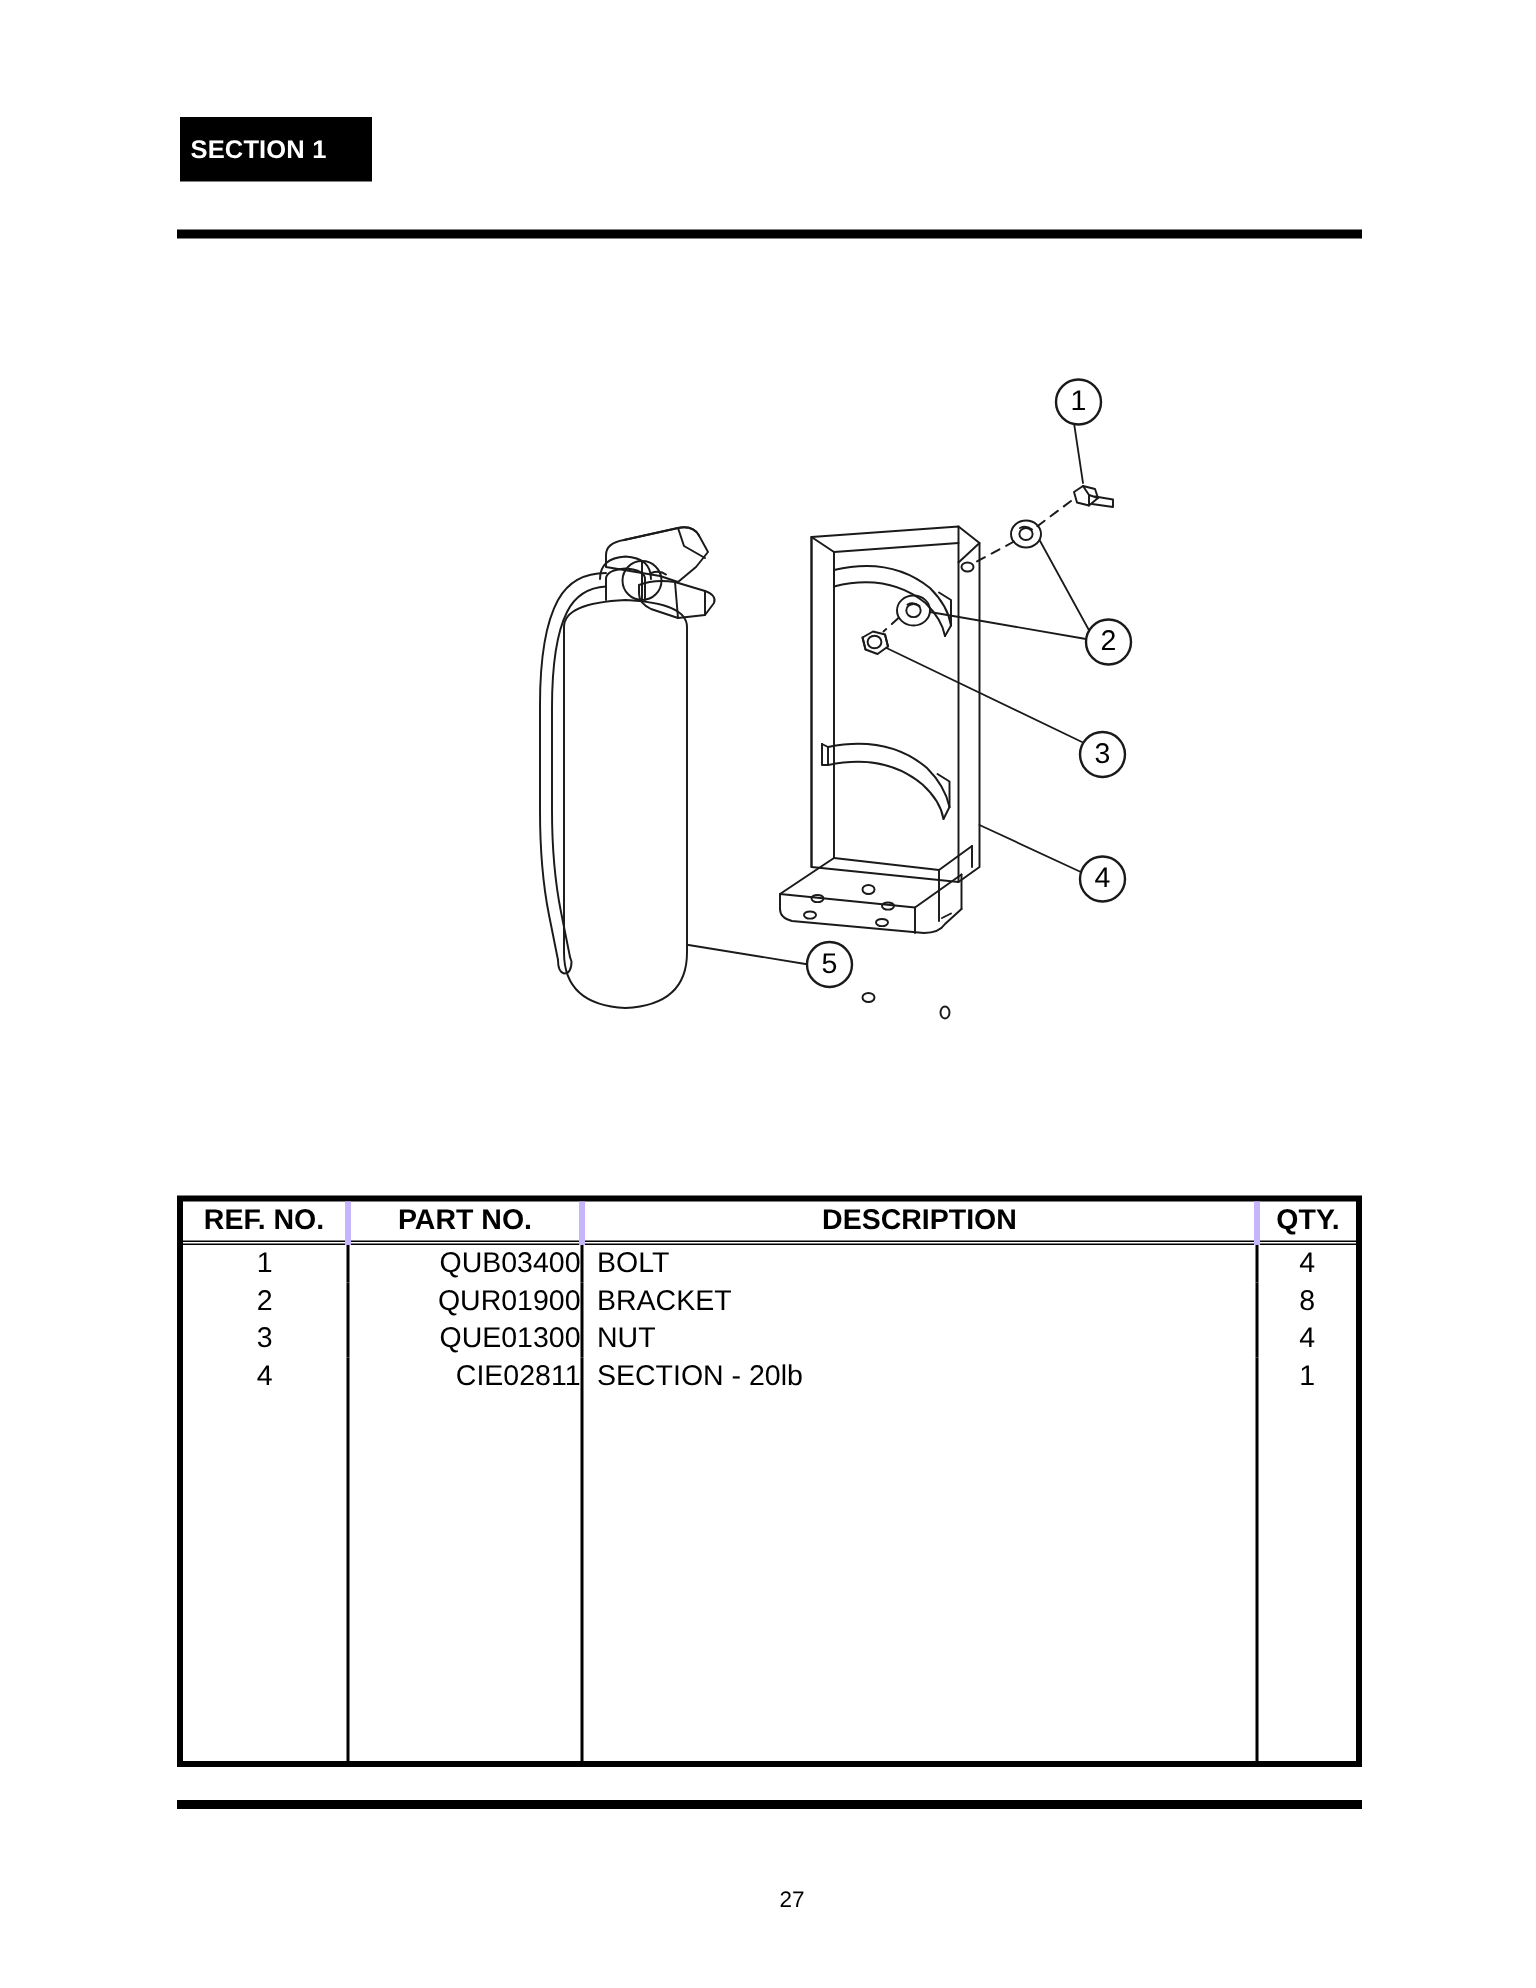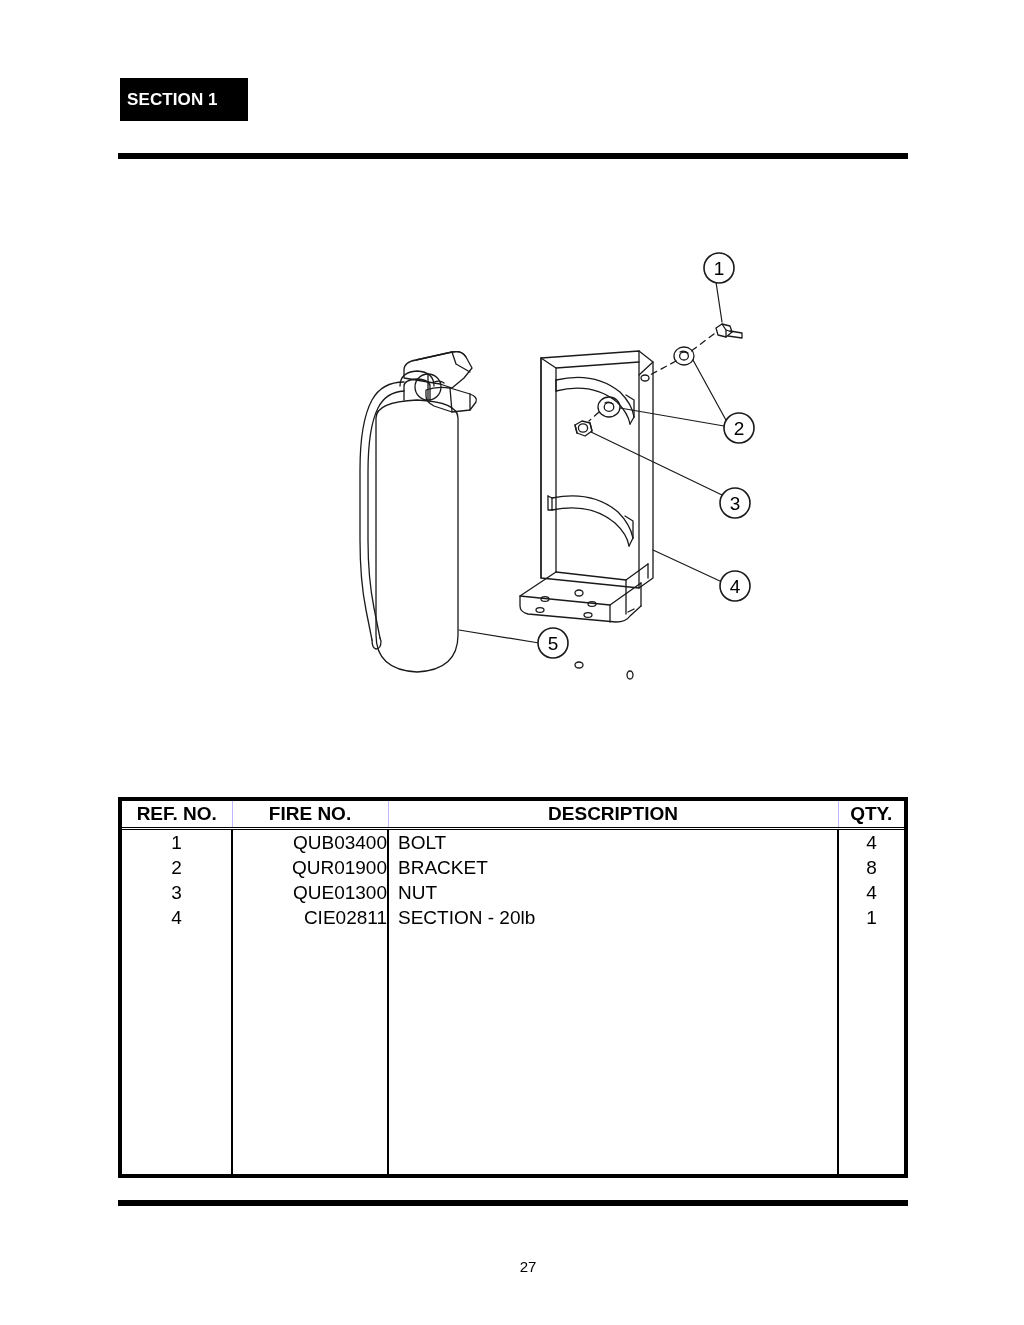--- a/index.html
+++ b/index.html
@@ -96,21 +96,21 @@
   #parts-table col.c-part  { width: 156px; }
   #parts-table col.c-desc  { width: 450px; }
   #parts-table col.c-qty   { width: 66px; }
 
   #parts-table thead th {
     font-size: 19px;
     font-weight: bold;
     height: 26px;
     padding: 0;
     line-height: 26px;
-    border-right: 1px solid #c4b5fd;
+    border-right: 4px solid #c4b5fd;
     border-bottom: 3px double #000000;
     text-align: center;
     vertical-align: middle;
     white-space: nowrap;
   }
   #parts-table thead th:last-child { border-right: none; text-align: center; }
 
   #parts-table tbody td {
     font-size: 19px;
     height: 25px;
@@ -310,21 +310,21 @@
     <table>
       <colgroup>
         <col class="c-ref">
           <col class="c-part">
           <col class="c-desc">
           <col class="c-qty">
       </colgroup>
       <thead>
         <tr>
           <th>REF. NO.</th>
-          <th>FIRE NO.</th>
+          <th>PART NO.</th>
           <th>DESCRIPTION</th>
           <th>QTY.</th>
         </tr>
       </thead>
       <tbody>
         <tr>
           <td class="ref">1</td>
           <td class="part">QUB03400</td>
           <td class="desc">BOLT</td>
           <td class="qty">4</td>

